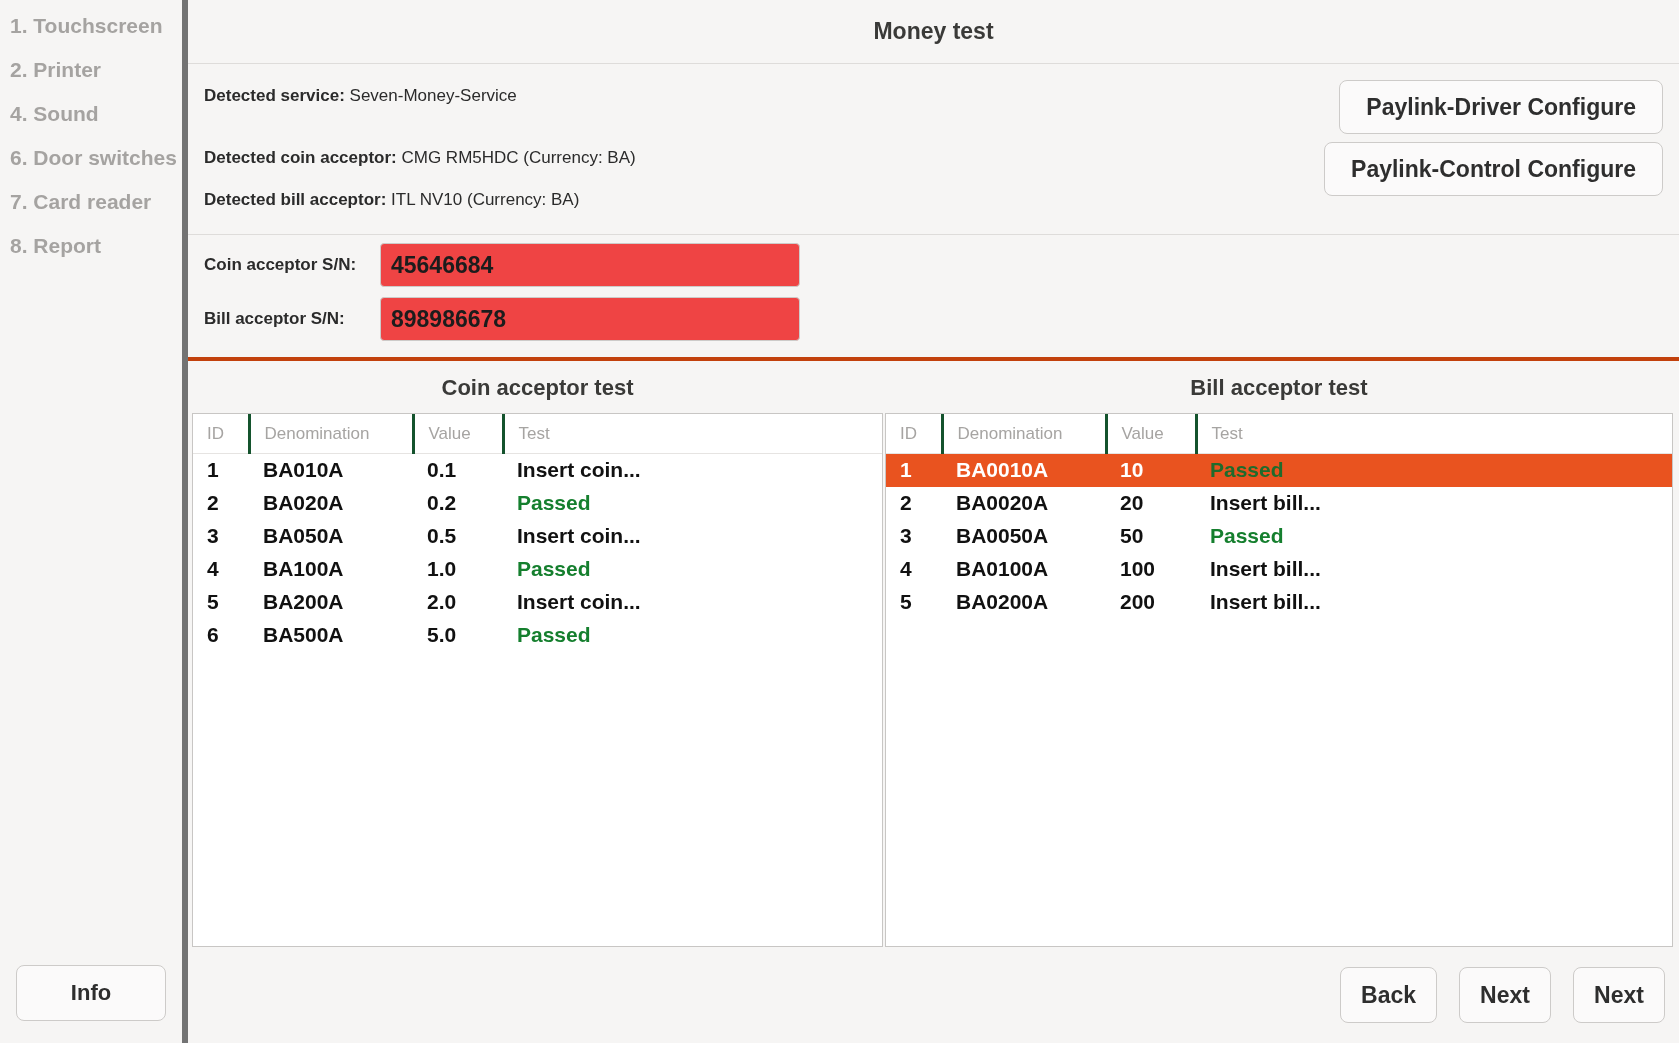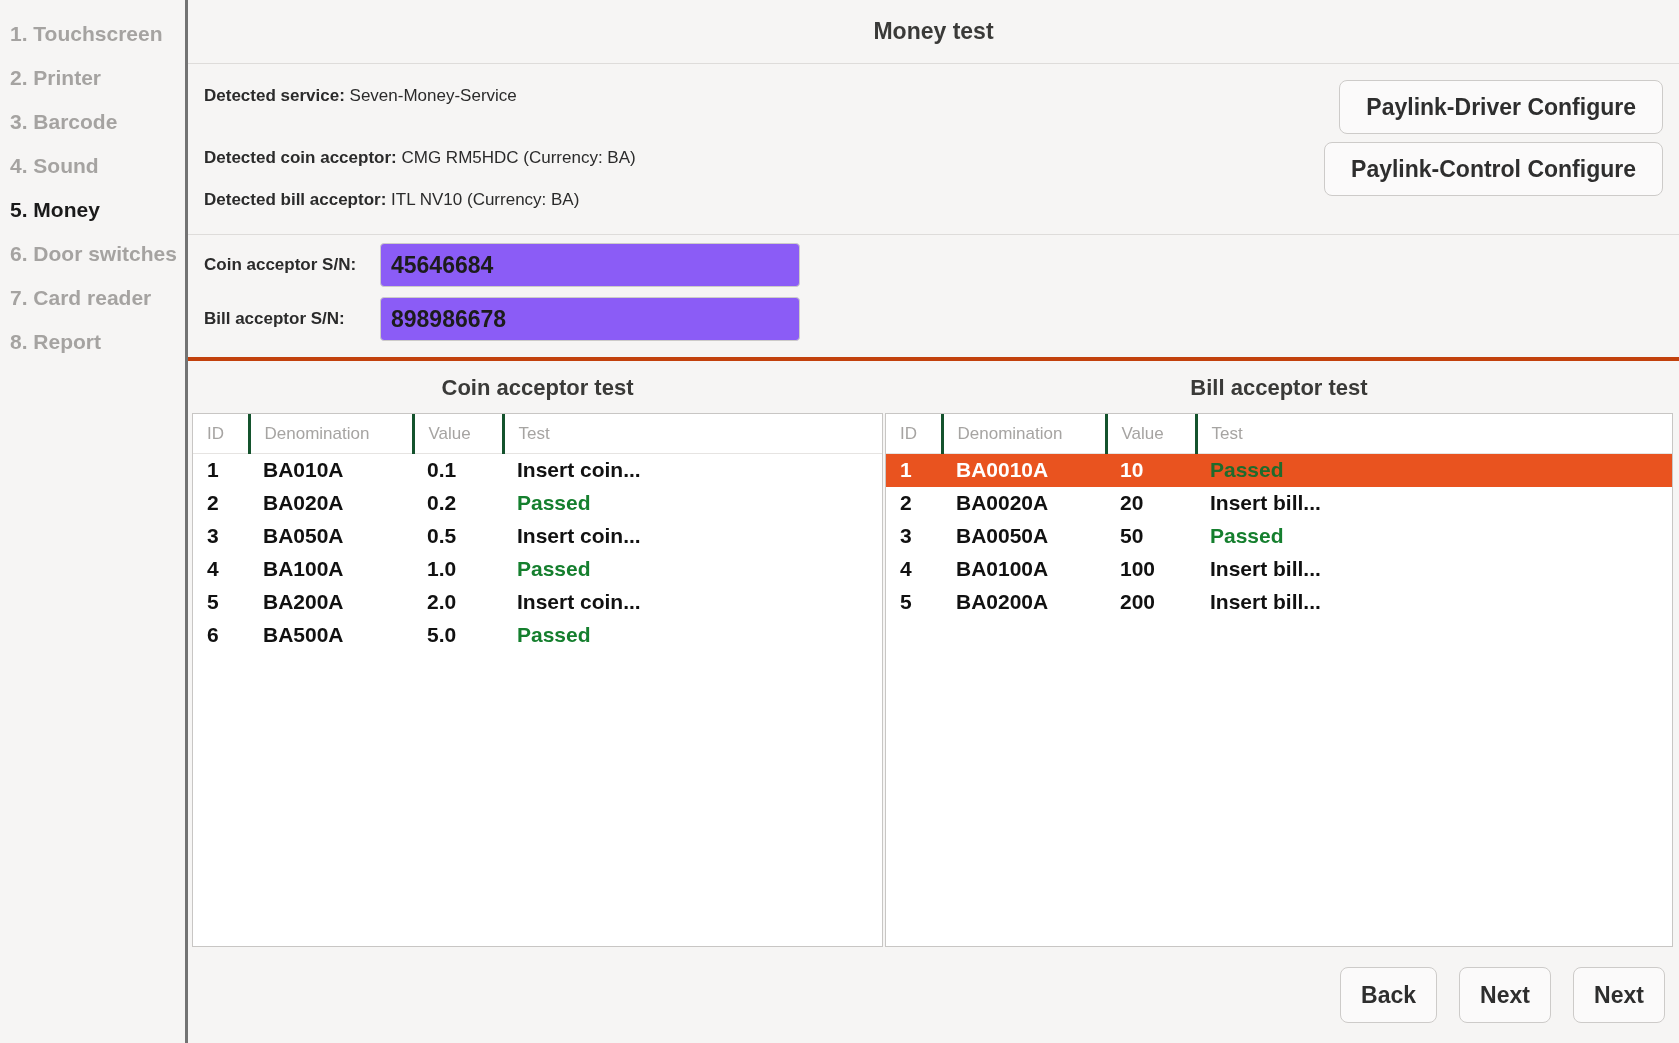--- a/index.html
+++ b/index.html
@@ -19,25 +19,25 @@
     width: 1679px;
     height: 1043px;
     display: flex;
   }
 
   
   .sidebar {
     width: 188px;
     min-width: 188px;
     background: #f6f5f4;
-    border-right: 3px solid #737373;
-    box-sizing: border-box;
-    display: flex;
-    flex-direction: row;
-    padding-top: 8px;
+    border-right: 6px solid #737373;
+    box-sizing: border-box;
+    display: flex;
+    flex-direction: column;
+    padding-top: 0;
   }
   .nav-list {
     flex: 0 0 auto;
     padding-top: 4px;
   }
   .nav-item {
     font-size: 21px;
     font-weight: bold;
     color: #a5a3a1;
     padding: 10px 0 10px 10px;
@@ -140,21 +140,21 @@
   .sn-label {
     font-size: 17px;
     font-weight: bold;
     color: #2b2b2b;
     width: 176px;
     min-width: 176px;
   }
   .sn-input {
     width: 420px;
     height: 44px;
-    background: #8b5cf6;
+    background: #ef4444;
     border: 1px solid #cdcbc9;
     border-radius: 4px;
     font-family: "Liberation Sans", sans-serif;
     font-size: 23px;
     font-weight: bold;
     color: #1c1c1c;
     padding: 0 10px;
     box-sizing: border-box;
     outline: none;
   }
@@ -247,23 +247,21 @@
 </style>
 </head>
 <body>
 
 <div class="app">
 
   <div class="sidebar">
     <div class="nav-list" id="nav-list">
         <div class="nav-item"><span>1. Touchscreen</span></div>
         <div class="nav-item"><span>2. Printer</span></div>
-        <div class="nav-item"><span>3. Barcode</span></div>
         <div class="nav-item"><span>4. Sound</span></div>
-        <div class="nav-item active"><span>5. Money</span></div>
         <div class="nav-item"><span>6. Door switches</span></div>
         <div class="nav-item"><span>7. Card reader</span></div>
         <div class="nav-item"><span>8. Report</span></div>
       </div>
     <div class="sidebar-spacer"></div>
     <div class="info-wrap">
       <button class="btn" id="info-button">Info</button>
     </div>
   </div>
 

